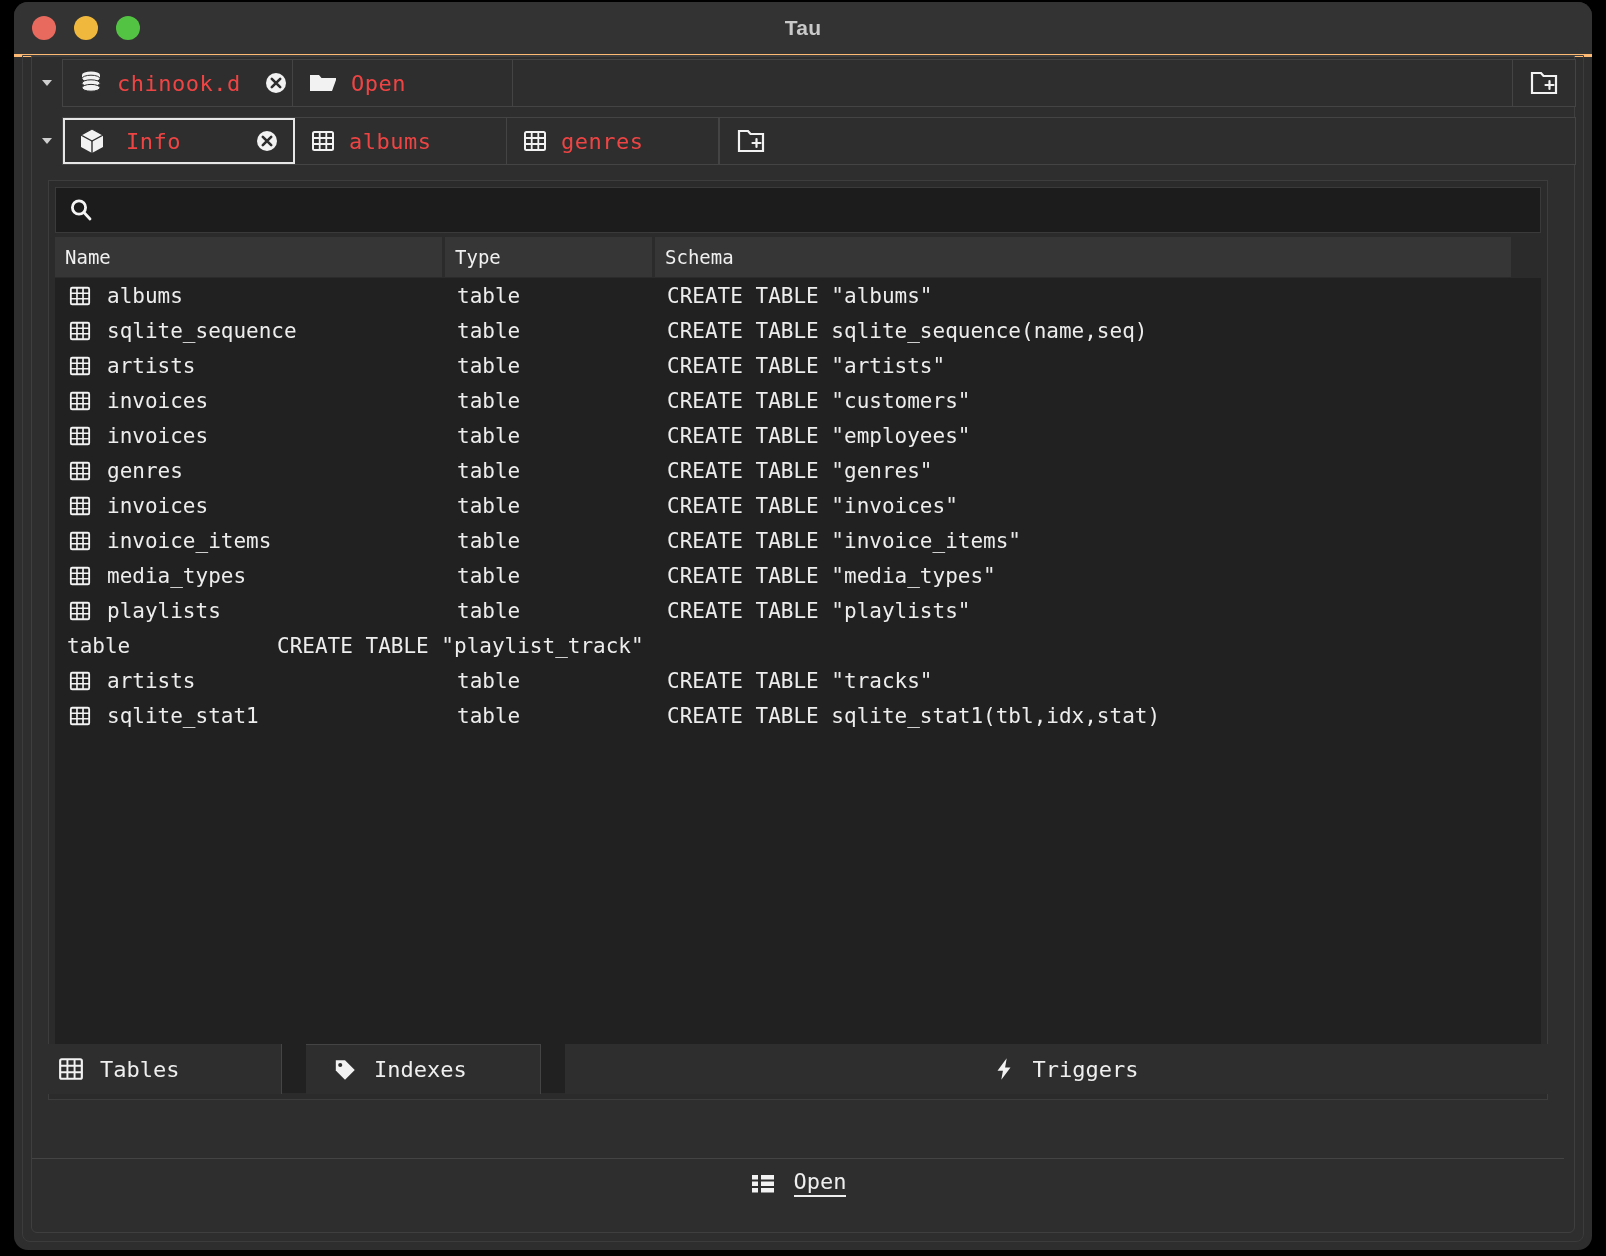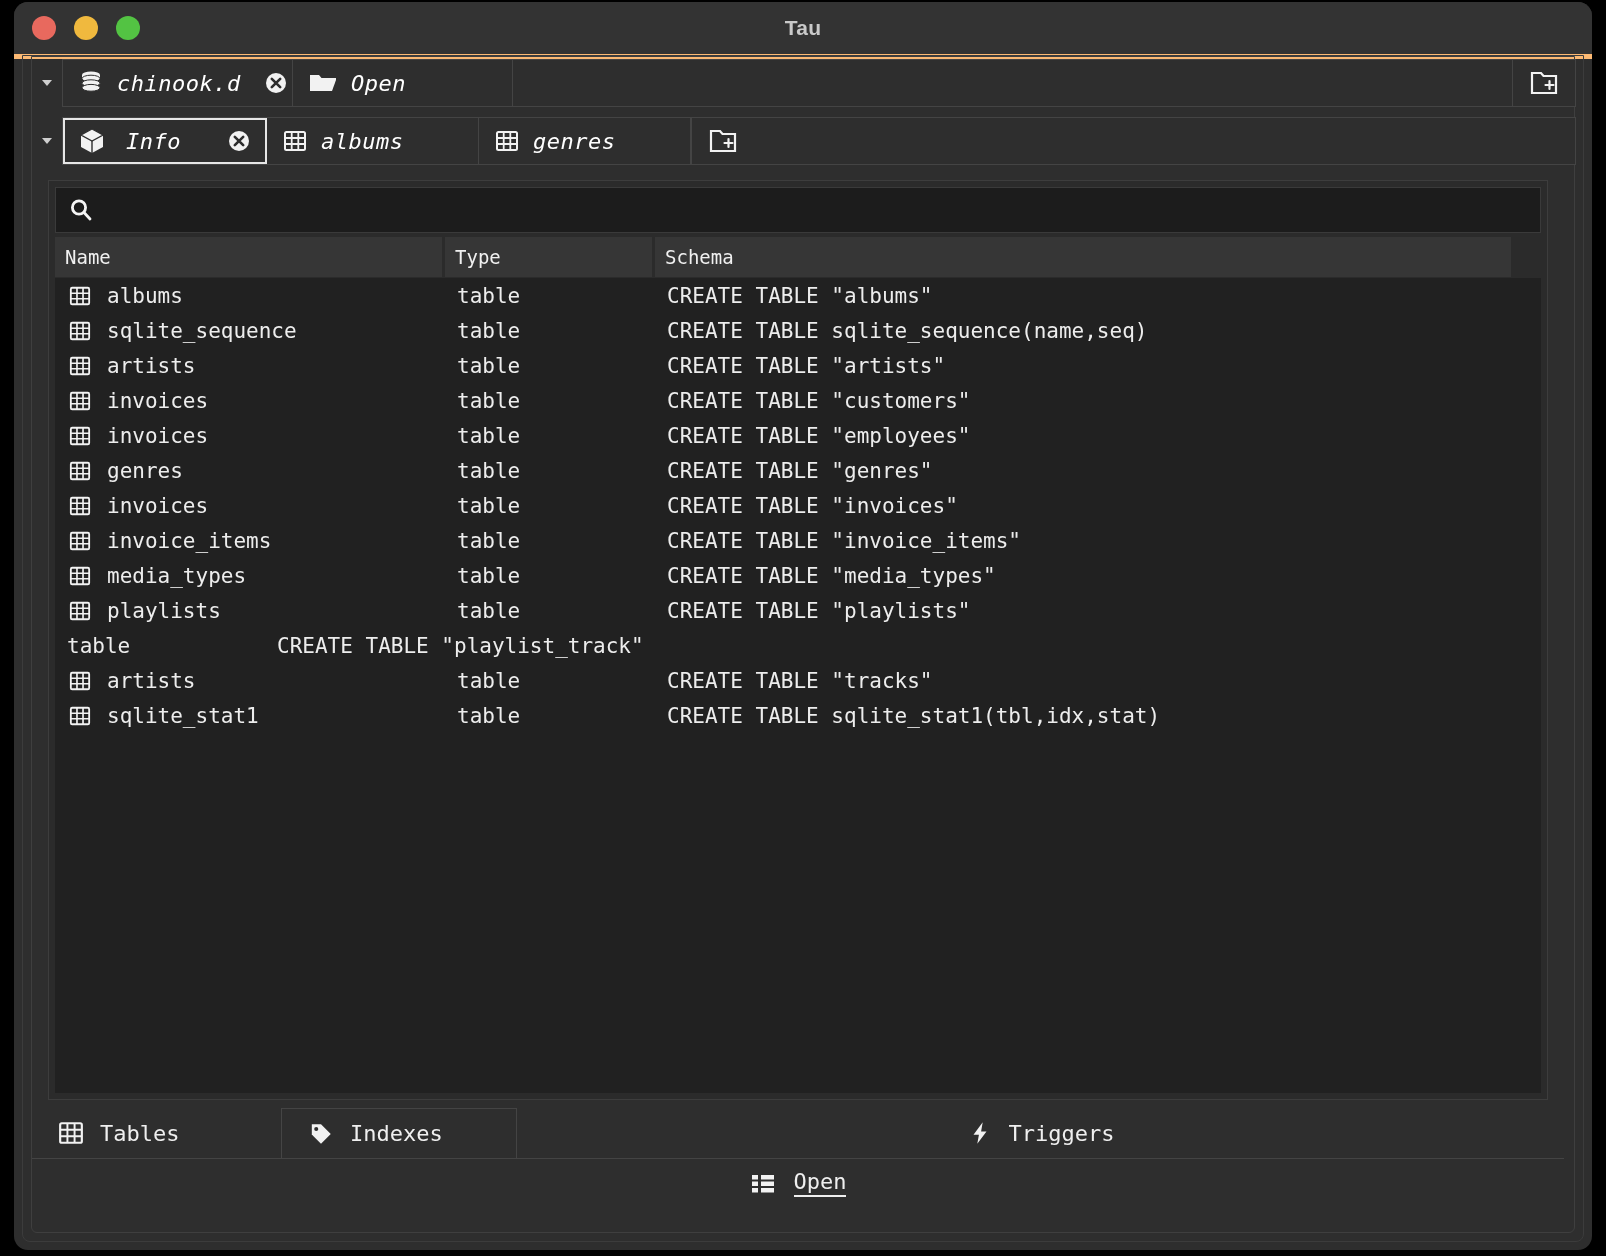--- a/index.html
+++ b/index.html
@@ -29,21 +29,21 @@
     background: #2e2e2e;
     border-radius: 14px 14px 14px 14px;
     box-sizing: border-box;
     overflow: hidden;
   }
 
   .titlebar {
     position: relative;
     height: 52px;
     background: #333333;
-    border-bottom: 5px solid #fdba74;
+    border-bottom: 3px solid #fdba74;
     display: flex;
     align-items: center;
   }
 
   .traffic {
     display: flex;
     gap: 18px;
     margin-left: 18px;
   }
   .dot {
@@ -121,46 +121,45 @@
     background: #2e2e2e;
   }
 
   .tab {
     display: flex;
     align-items: center;
     gap: 14px;
     padding: 0 16px;
     box-sizing: border-box;
     border-right: 1px solid #444;
-    color: #ffffff;
+    color: #ef4444;
     font-size: 22px;
     white-space: nowrap;
     position: relative;
     background: #2e2e2e;
-    font-style: italic;
   }
   .tab.selected {
     outline: 2px solid #e6e6e6;
     outline-offset: -2px;
     z-index: 2;
   }
   .tab .tab-label { font-size: 22px; letter-spacing: 0.5px; }
   .tab .closebtn { margin-left: 10px; display:flex; align-items:center; }
 
   .tab.db-tab  { width: 230px; }
   .tab.open-tab { width: 220px; }
   .tab.spacer { flex: 1 1 auto; border-right: none; }
   .tab.spacer-db { flex: 1 1 auto; border-right: 1px solid #444; }
   .tab.addtab {
     width: 62px;
     justify-content: center;
     border-right: none;
     padding: 0;
   }
-  .tab.info-tab { width: 204px; gap: 21px; }
+  .tab.info-tab { width: 232px; gap: 21px; }
   .tab.gen-tab  { width: 212px; }
 
   .icon { display: flex; align-items: center; justify-content: center; }
 
   
   .content {
     position: absolute;
     left: 34px;
     top: 178px;
     width: 1500px;
@@ -256,25 +255,26 @@
     flex: 1 1 auto;
     padding-left: 12px;
     box-sizing: border-box;
     white-space: nowrap;
   }
 
   
   .bottom-tabs {
     position: absolute;
     left: 18px;
-    top: 1106px;
+    top: 1042px;
     width: 1532px;
     height: 50px;
     display: flex;
     box-sizing: border-box;
+    gap: 24px;
   }
   .btab {
     display: flex;
     align-items: center;
     gap: 16px;
     padding: 0 26px;
     box-sizing: border-box;
     color: #efefef;
     font-size: 22px;
     font-family: "DejaVu Sans Mono", monospace;

